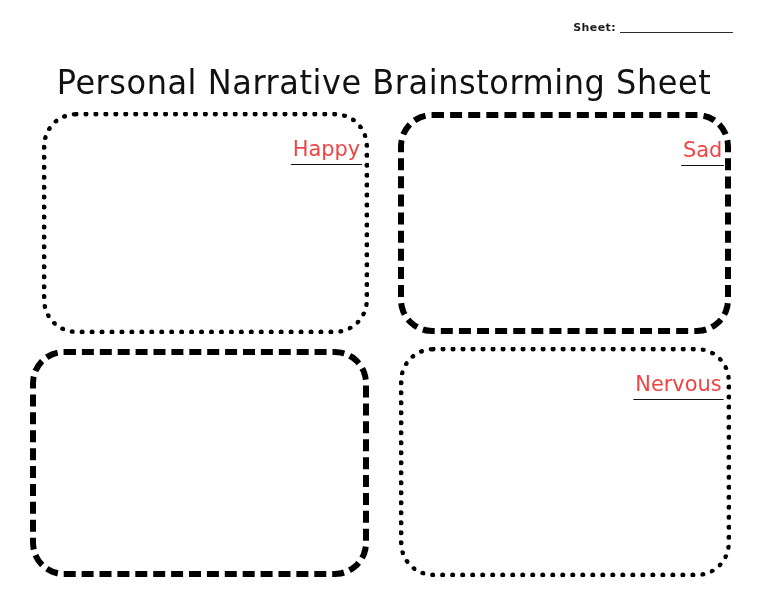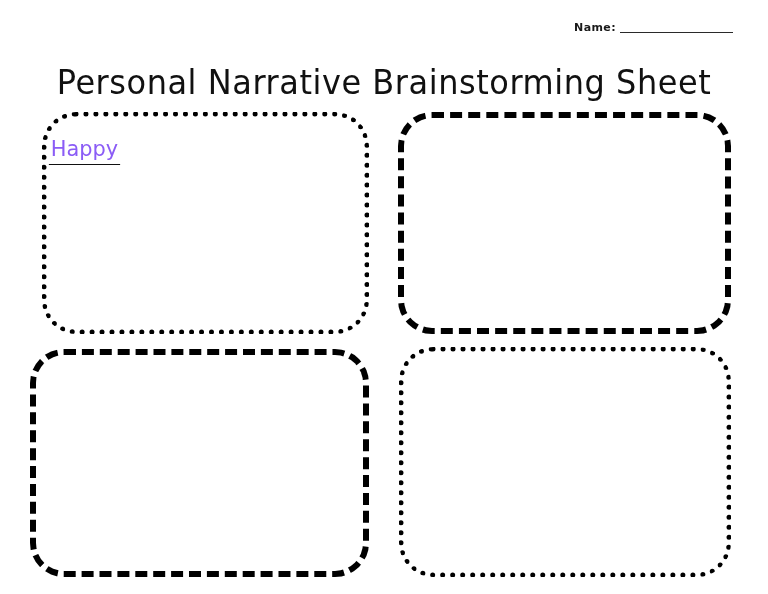--- a/index.html
+++ b/index.html
@@ -75,26 +75,26 @@
   #box-happy   { left: 42px;  top: 112px; width: 327px; height: 222px; }
   #box-sad     { left: 398px; top: 112px; width: 333px; height: 222px; }
   #box-excited { left: 30px;  top: 349px; width: 339px; height: 228px; }
   #box-nervous { left: 399px; top: 347px; width: 332px; height: 230px; }
 
   .box-label {
     position: absolute;
     top: 18px;
     left: 0;
     width: 100%;
-    text-align: left;
+    text-align: right;
     font-family: "DejaVu Sans", sans-serif;
     font-size: 22px;
     font-weight: 400;
     line-height: 28px;
-    color: #8b5cf6;
+    color: #ef4444;
     white-space: nowrap;
     pointer-events: none;
   }
   .box-label > span {
     display: inline-block;
     border-bottom: 1.4px solid #111111;
     padding: 0 2px 1px 2px;
     transform: scaleX(0.95);
     transform-origin: center center;
   }
@@ -103,36 +103,42 @@
     left: 0;
     top: 52px;
     width: 100%;
     bottom: 0;
   }
 </style>
 </head>
 <body>
 
 <div id="name-row">
-  <span id="name-label">Name:</span>
+  <span id="name-label">Sheet:</span>
   <span id="name-blank"></span>
 </div>
 
 <div id="sheet-title">Personal Narrative Brainstorming Sheet</div>
 
 <div class="brainstorm-box dotted" id="box-happy">
   <div class="box-label">
     <span>Happy</span>
   </div>
   <div class="box-writing-area"></div>
 </div>
 
 <div class="brainstorm-box dashed" id="box-sad">
+  <div class="box-label">
+    <span>Sad</span>
+  </div>
   <div class="box-writing-area"></div>
 </div>
 
 <div class="brainstorm-box dashed" id="box-excited">
   <div class="box-writing-area"></div>
 </div>
 
 <div class="brainstorm-box dotted" id="box-nervous">
+  <div class="box-label">
+    <span>Nervous</span>
+  </div>
   <div class="box-writing-area"></div>
 </div>
 
 </body></html>

